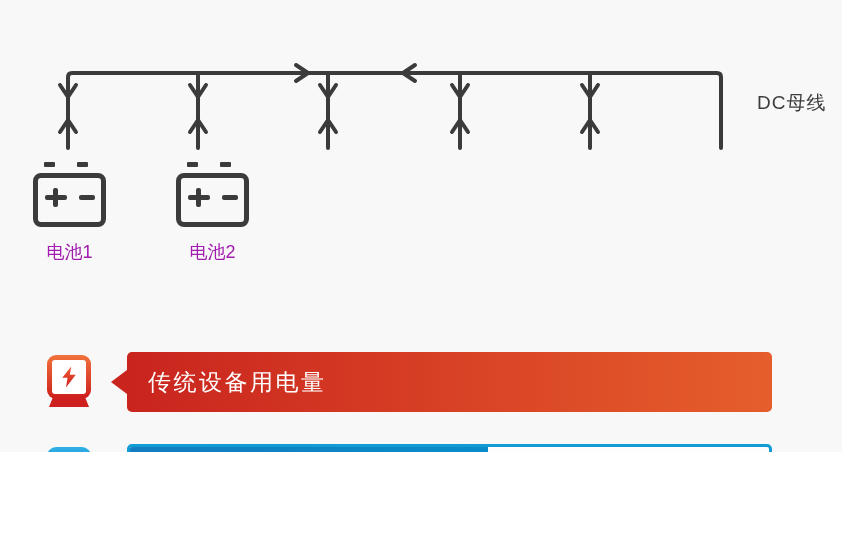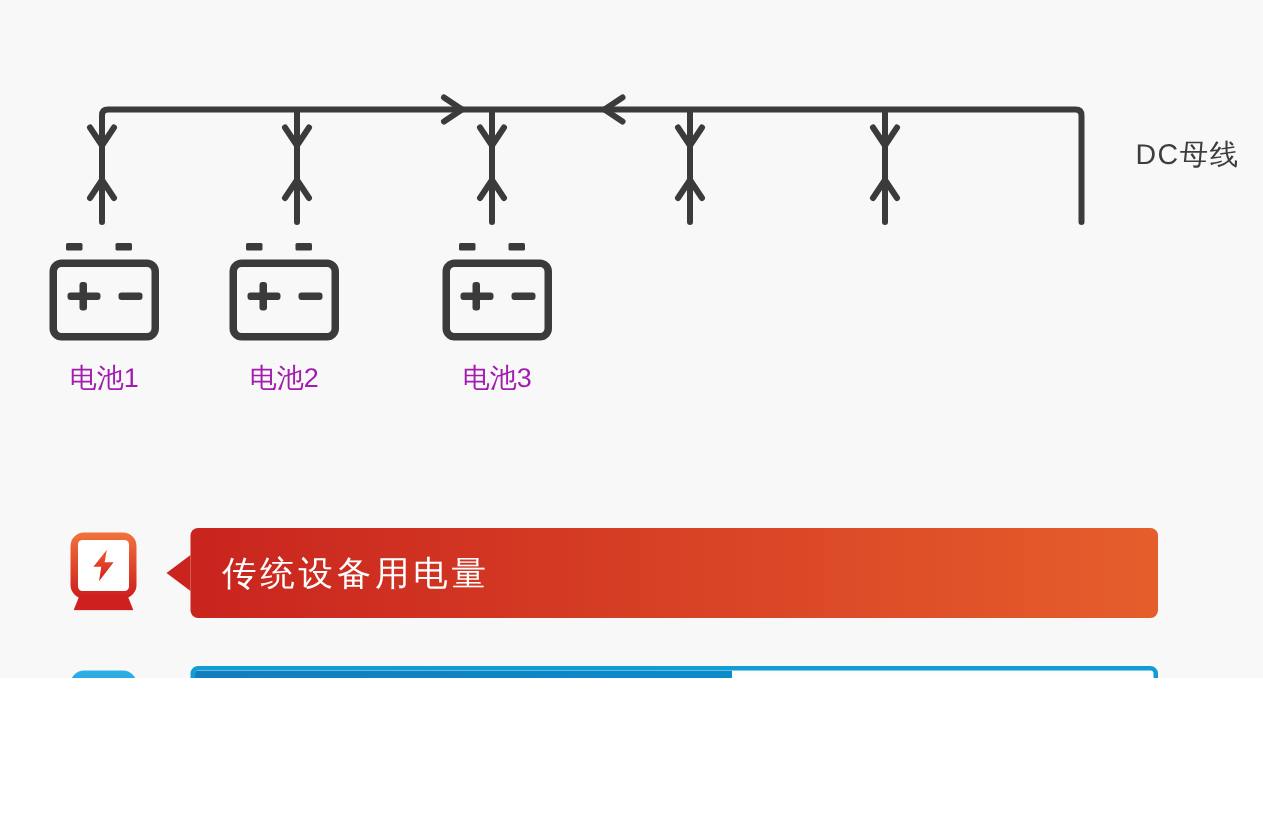--- a/index.html
+++ b/index.html
@@ -112,37 +112,28 @@
 
   <div class="battery" style="left:33px">
     <span class="terminal left"></span>
     <span class="terminal right"></span>
     <div class="battery-box">
       <span class="plus"></span>
       <span class="minus"></span>
     </div>
     <div class="battery-label">电池1</div>
   </div>
-  <div class="battery" style="left:153px">
+  <div class="battery" style="left:176px">
     <span class="terminal left"></span>
     <span class="terminal right"></span>
     <div class="battery-box">
       <span class="plus"></span>
       <span class="minus"></span>
     </div>
     <div class="battery-label">电池2</div>
-  </div>
-  <div class="battery" style="left:295px">
-    <span class="terminal left"></span>
-    <span class="terminal right"></span>
-    <div class="battery-box">
-      <span class="plus"></span>
-      <span class="minus"></span>
-    </div>
-    <div class="battery-label">电池3</div>
   </div>
 
   <div class="meter-icon red" style="left:47px;top:355px">
     <div class="inner">
       <svg class="bolt" width="18" height="24" viewBox="0 0 24 30">
         <defs>
           <linearGradient id="boltR" x1="0" y1="0" x2="0" y2="1">
             <stop offset="0" stop-color="#ef5a2d"></stop>
               <stop offset="1" stop-color="#cf2120"></stop>
           </linearGradient>

